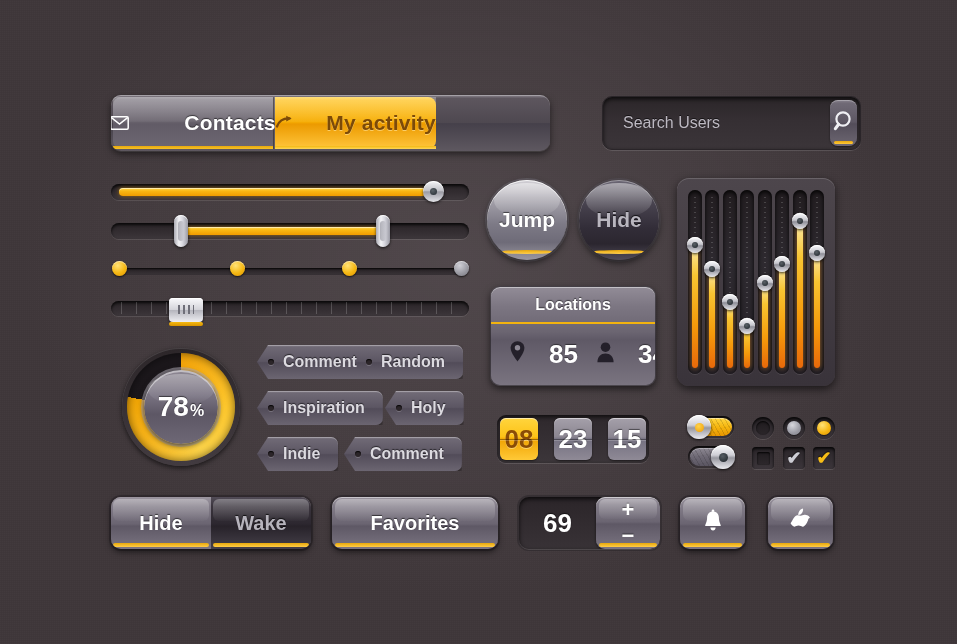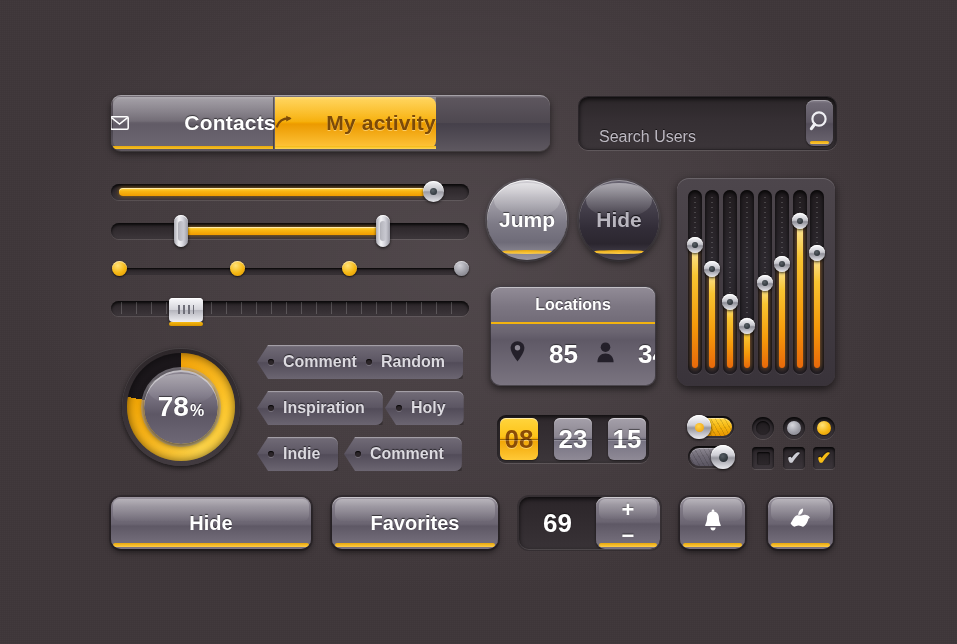--- a/index.html
+++ b/index.html
@@ -55,25 +55,25 @@
     background:linear-gradient(#f3b812,#ffd757);
   }
   .tabdiv{width:1px; height:100%; background:linear-gradient(rgba(255,255,255,.22),rgba(255,255,255,.05));
           box-shadow:-1px 0 0 rgba(0,0,0,.30); flex:0 0 1px;}
   .tab .gloss{position:absolute;left:0;right:0;top:0;height:48%;
      background:linear-gradient(rgba(255,255,255,.30),rgba(255,255,255,.03));pointer-events:none;}
   .ico{display:inline-block;flex:0 0 auto;}
 
   
   #searchbox{
-    left:578px; top:96px; width:259px; height:54px; border-radius:10px;
+    left:602px; top:96px; width:259px; height:54px; border-radius:10px;
     background:linear-gradient(#2b2629,#352f33 45%,#3b3539);
     box-shadow:inset 0 2px 4px rgba(0,0,0,.75), 0 1px 0 rgba(255,255,255,.13);
     border:1px solid #2a2529;
-    display:flex; align-items:flex-end; padding:3px;
+    display:flex; align-items:center; padding:3px;
   }
   #search-input{
     flex:1; background:transparent; border:0; outline:none; color:#c9c5cc;
     font-size:16px; font-family:"Liberation Sans",sans-serif; padding-left:17px;
     text-shadow:0 -1px 0 rgba(0,0,0,.6);
   }
   #search-input::placeholder{color:#bdb9c2;}
   #search-btn{
     width:62px; height:46px; border-radius:8px; position:relative; cursor:pointer;
     background:linear-gradient(#8b8590 0%, #706a76 7%, #5d5763 48%, #534d59 52%, #6d6772 100%);
@@ -549,20 +549,25 @@
 <div class="check amber" style="left:813px;top:447px;">
   <span class="tick">✔</span>
 </div>
 
 <div class="abs" id="segbar">
   <div class="seg seg-light">
     <span class="sheen"></span>
     <span style="position:relative;z-index:2;">Hide</span>
     <span class="ubar"></span>
   </div>
+  <div class="seg seg-dark">
+    <span class="sheen"></span>
+    <span style="position:relative;z-index:2;">Wake</span>
+    <span class="ubar"></span>
+  </div>
 </div>
 
 <div class="pbtn seg-light" style="left:332px;top:497px;width:166px;">
   <span class="sheen"></span>
   <span style="position:relative;z-index:2;">Favorites</span>
   <span class="ubar"></span>
 </div>
 
 <div class="abs" id="stepper">
   <div class="val">69</div>

